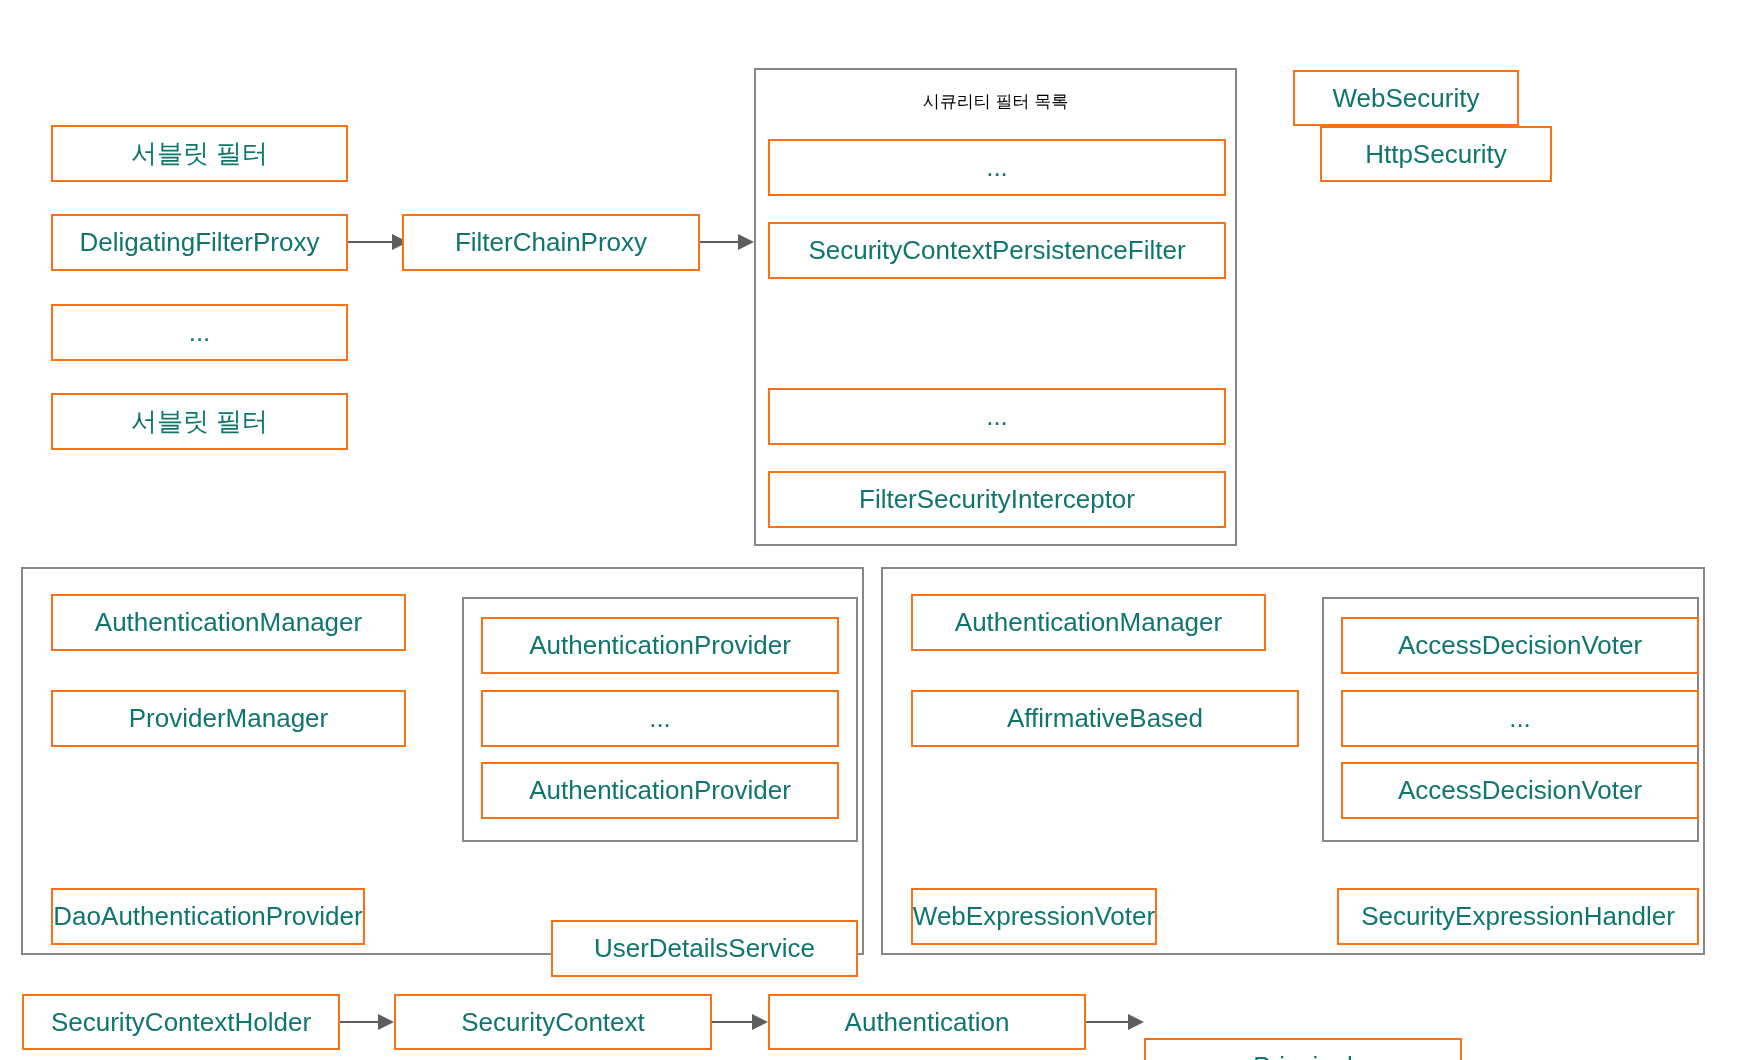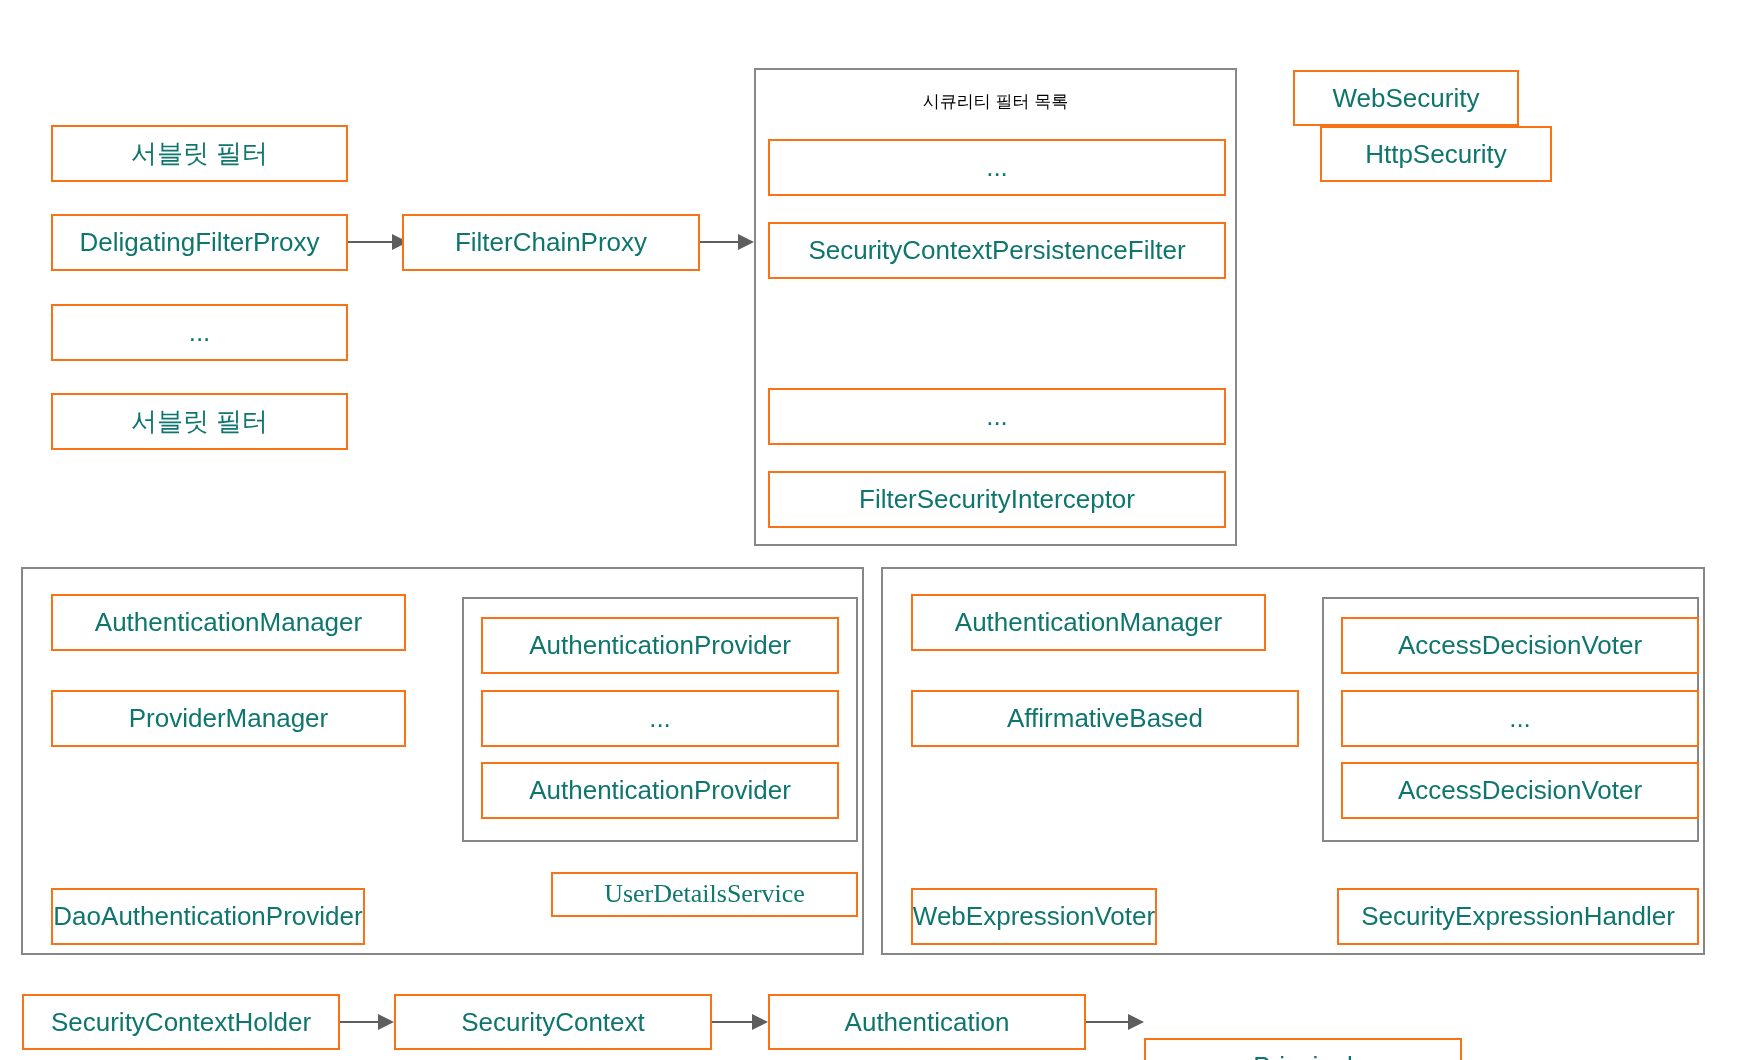--- a/index.html
+++ b/index.html
@@ -163,21 +163,21 @@
   <div class="box" style="left:481px;top:690px;width:358px;height:57px;">
     <span>...</span>
   </div>
   <div class="box" style="left:481px;top:762px;width:358px;height:57px;">
     <span>AuthenticationProvider</span>
   </div>
 
   <div class="box" style="left:51px;top:888px;width:314px;height:57px;">
     <span>DaoAuthenticationProvider</span>
   </div>
-  <div class="box" style="left:551px;top:872px;width:307px;height:45px;font-family:Liberation Serif, serif;">
+  <div class="box" style="left:551px;top:920px;width:307px;height:57px;">
     <span>UserDetailsService</span>
   </div>
 
   <div class="group" style="left:881px;top:567px;width:824px;height:388px;"></div>
 
   <div class="box" style="left:911px;top:594px;width:355px;height:57px;">
     <span>AuthenticationManager</span>
   </div>
   <div class="box" style="left:911px;top:690px;width:388px;height:57px;">
     <span>AffirmativeBased</span>

